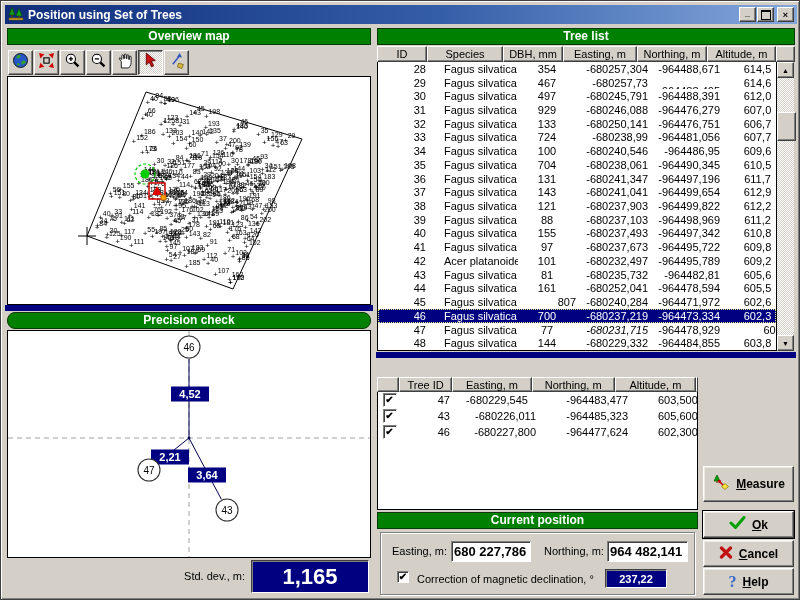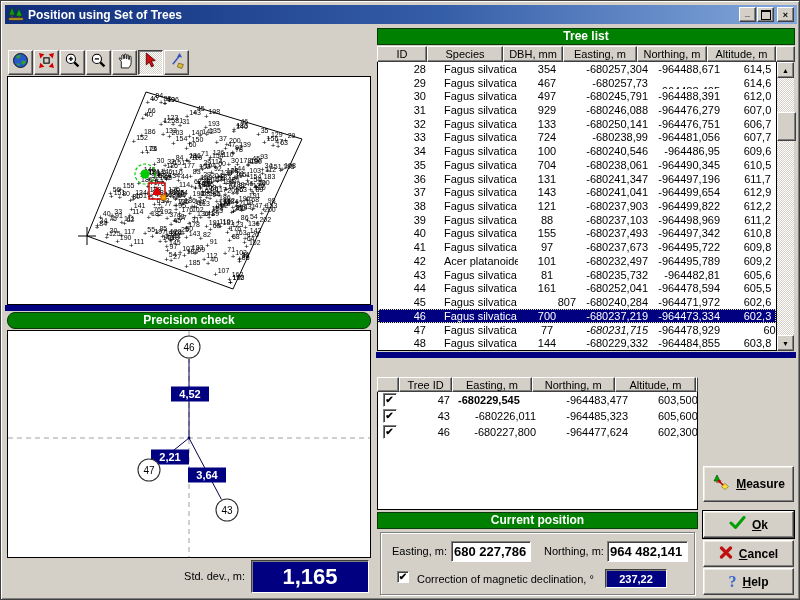--- a/index.html
+++ b/index.html
@@ -81,20 +81,21 @@
         <span class="minglyph">_</span>
       </button>
     <button class="tbbtn">
         <span class="maxglyph"></span>
       </button>
     <button class="tbbtn close">
         <span>×</span>
       </button>
   </div>
 
+  <div class="abs ghdr" style="left:6px;top:27px;width:364px;height:17px;">Overview map</div>
 
   <div class="abs toolbar" style="left:6px;top:45px;width:364px;height:30px;" id="map-toolbar">
       <button class="toolbtn">
         <span><svg width="17" height="17" viewBox="0 0 16 16">
             <circle cx="8" cy="8" r="6.6" fill="#2858c8" stroke="#000" stroke-width="0.8"></circle>
             <path d="M4 4 Q6 1.8 8.4 3 Q7.6 6.2 5 6.2 Q4 5.4 4 4 Z" fill="#2fa02f"></path>
             <path d="M9 8.4 Q12.2 7.2 13.4 9.4 Q11.4 12.6 9 11.4 Z" fill="#2fa02f"></path>
             <path d="M5 10.5 Q7 10 7.5 12 Q6 13.5 4.7 12.2 Z" fill="#2fa02f"></path>
           </svg></span>
       </button>
@@ -932,21 +933,21 @@
       <div class="hcell" style="width: 52px;">Tree ID</div>
       <div class="hcell" style="width: 78px;">Easting, m</div>
       <div class="hcell" style="width: 82px;">Northing, m</div>
       <div class="hcell" style="width: 80px;">Altitude, m</div>
       <div class="hcell" style="flex: 1 1 0%;"></div>
     </div>
   <div class="abs trows" style="left:376px;top:391px;width:321px;height:118px;justify-content:flex-start;" id="md-rows">
       <div class="trow" style="flex: 0 0 16px;">
         <span class="tcell" style="width: 20px; text-align: center;"><span class="cbox" style="display: inline-flex; margin: 0px 0px 0px 3px;">✔</span></span>
         <span class="tcell" style="width: 52px; text-align: right; padding: 0px 8px 0px 0px;">47</span>
-        <span class="tcell" style="width: 78px; text-align: left; padding: 0px 10px 0px 0px; font-weight: bold;">-680229,545</span>
+        <span class="tcell" style="width: 78px; text-align: center; padding: 0px 10px 0px 0px;">-680229,545</span>
         <span class="tcell" style="width: 82px; text-align: right; padding: 0px 14px 0px 0px;">-964483,477</span>
         <span class="tcell" style="width: 80px; text-align: left; padding: 0px 0px 0px 16px;">603,500</span>
       </div>
       <div class="trow" style="flex: 0 0 16px;">
         <span class="tcell" style="width: 20px; text-align: center;"><span class="cbox" style="display: inline-flex; margin: 0px 0px 0px 3px;">✔</span></span>
         <span class="tcell" style="width: 52px; text-align: right; padding: 0px 8px 0px 0px;">43</span>
         <span class="tcell" style="width: 78px; text-align: right; padding: 0px 10px 0px 0px;">-680226,011</span>
         <span class="tcell" style="width: 82px; text-align: right; padding: 0px 14px 0px 0px;">-964485,323</span>
         <span class="tcell" style="width: 80px; text-align: left; padding: 0px 0px 0px 16px;">605,600</span>
       </div>

